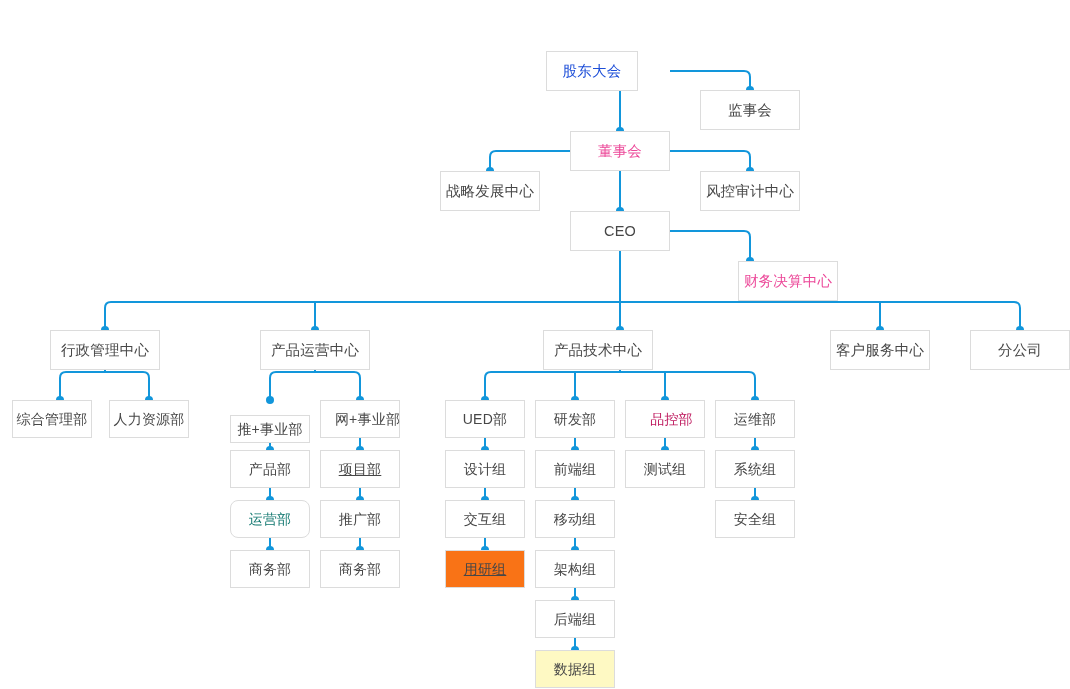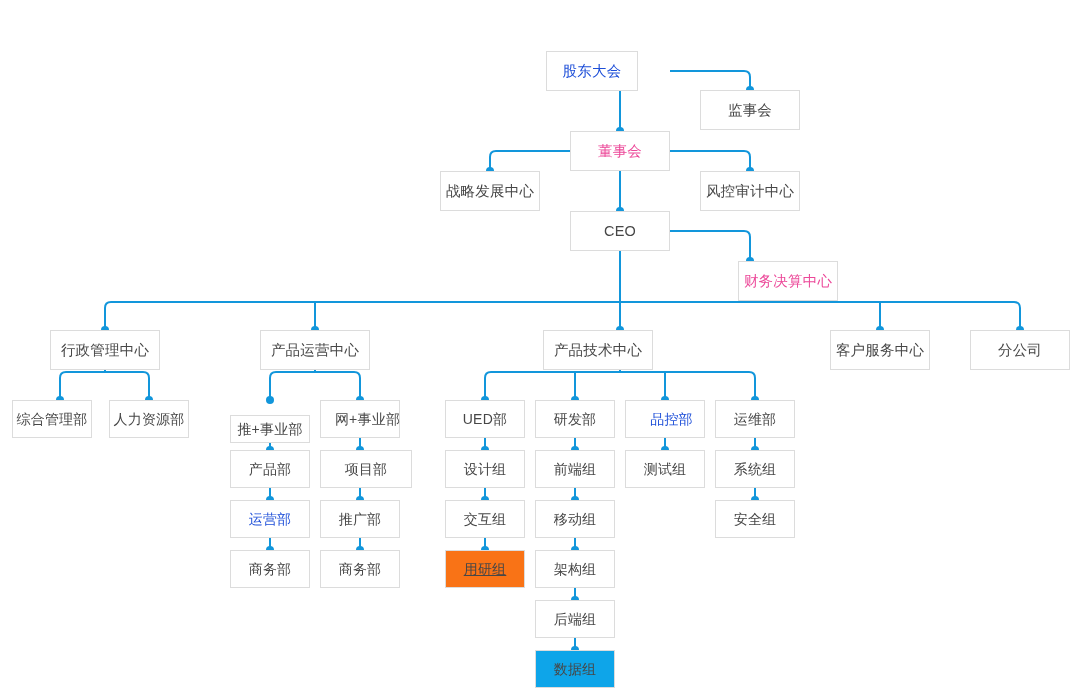--- a/index.html
+++ b/index.html
@@ -166,30 +166,30 @@
       </div>
       <div class="org-node level-4" style="left: 109px; top: 400px; width: 80px; height: 38px; border-color: rgb(220, 220, 220); background: rgb(255, 255, 255); color: rgb(71, 71, 71);">
         <span>人力资源部</span>
       </div>
       <div class="org-node level-4" style="left: 230px; top: 415px; width: 80px; height: 28px; border-color: rgb(220, 220, 220); background: rgb(255, 255, 255); color: rgb(71, 71, 71);">
         <span>推+事业部</span>
       </div>
       <div class="org-node level-5" style="left: 230px; top: 450px; width: 80px; height: 38px; border-color: rgb(220, 220, 220); background: rgb(255, 255, 255); color: rgb(71, 71, 71);">
         <span>产品部</span>
       </div>
-      <div class="org-node level-5" style="left: 230px; top: 500px; width: 80px; height: 38px; border-color: rgb(220, 220, 220); background: rgb(255, 255, 255); color: #1d4ed8;">
+      <div class="org-node level-5" style="left: 230px; top: 500px; width: 80px; height: 38px; border-color: rgb(220, 220, 220); background: rgb(255, 255, 255); color: #0f766e; border-radius: 8px;">
         <span>运营部</span>
       </div>
       <div class="org-node level-5" style="left: 230px; top: 550px; width: 80px; height: 38px; border-color: rgb(220, 220, 220); background: rgb(255, 255, 255); color: rgb(71, 71, 71);">
         <span>商务部</span>
       </div>
       <div class="org-node level-4" style="left: 320px; top: 400px; width: 80px; height: 38px; border-color: rgb(220, 220, 220); background: rgb(255, 255, 255); color: rgb(71, 71, 71); padding-left: 15px;">
         <span>网+事业部</span>
       </div>
-      <div class="org-node level-5" style="left: 320px; top: 450px; width: 92px; height: 38px; border-color: rgb(220, 220, 220); background: rgb(255, 255, 255); color: rgb(71, 71, 71);">
+      <div class="org-node level-5" style="left: 320px; top: 450px; width: 80px; height: 38px; border-color: rgb(220, 220, 220); background: rgb(255, 255, 255); color: rgb(71, 71, 71); text-decoration: underline;">
         <span>项目部</span>
       </div>
       <div class="org-node level-5" style="left: 320px; top: 500px; width: 80px; height: 38px; border-color: rgb(220, 220, 220); background: rgb(255, 255, 255); color: rgb(71, 71, 71);">
         <span>推广部</span>
       </div>
       <div class="org-node level-5" style="left: 320px; top: 550px; width: 80px; height: 38px; border-color: rgb(220, 220, 220); background: rgb(255, 255, 255); color: rgb(71, 71, 71);">
         <span>商务部</span>
       </div>
       <div class="org-node level-4" style="left: 445px; top: 400px; width: 80px; height: 38px; border-color: rgb(220, 220, 220); background: rgb(255, 255, 255); color: rgb(71, 71, 71);">
         <span>UED部</span>
@@ -211,24 +211,24 @@
       </div>
       <div class="org-node level-5" style="left: 535px; top: 500px; width: 80px; height: 38px; border-color: rgb(220, 220, 220); background: rgb(255, 255, 255); color: rgb(71, 71, 71);">
         <span>移动组</span>
       </div>
       <div class="org-node level-5" style="left: 535px; top: 550px; width: 80px; height: 38px; border-color: rgb(220, 220, 220); background: rgb(255, 255, 255); color: rgb(71, 71, 71);">
         <span>架构组</span>
       </div>
       <div class="org-node level-5" style="left: 535px; top: 600px; width: 80px; height: 38px; border-color: rgb(220, 220, 220); background: rgb(255, 255, 255); color: rgb(71, 71, 71);">
         <span>后端组</span>
       </div>
-      <div class="org-node level-5" style="left: 535px; top: 650px; width: 80px; height: 38px; border-color: rgb(220, 220, 220); background: #0ea5e9; color: rgb(71, 71, 71);">
+      <div class="org-node level-5" style="left: 535px; top: 650px; width: 80px; height: 38px; border-color: rgb(220, 220, 220); background: #fef9c3; color: rgb(71, 71, 71);">
         <span>数据组</span>
       </div>
-      <div class="org-node level-4" style="left: 625px; top: 400px; width: 80px; height: 38px; border-color: rgb(220, 220, 220); background: rgb(255, 255, 255); color: #1d4ed8; padding-left: 13px;">
+      <div class="org-node level-4" style="left: 625px; top: 400px; width: 80px; height: 38px; border-color: rgb(220, 220, 220); background: rgb(255, 255, 255); color: #be185d; padding-left: 13px;">
         <span>品控部</span>
       </div>
       <div class="org-node level-5" style="left: 625px; top: 450px; width: 80px; height: 38px; border-color: rgb(220, 220, 220); background: rgb(255, 255, 255); color: rgb(71, 71, 71);">
         <span>测试组</span>
       </div>
       <div class="org-node level-4" style="left: 715px; top: 400px; width: 80px; height: 38px; border-color: rgb(220, 220, 220); background: rgb(255, 255, 255); color: rgb(71, 71, 71);">
         <span>运维部</span>
       </div>
       <div class="org-node level-5" style="left: 715px; top: 450px; width: 80px; height: 38px; border-color: rgb(220, 220, 220); background: rgb(255, 255, 255); color: rgb(71, 71, 71);">
         <span>系统组</span>

